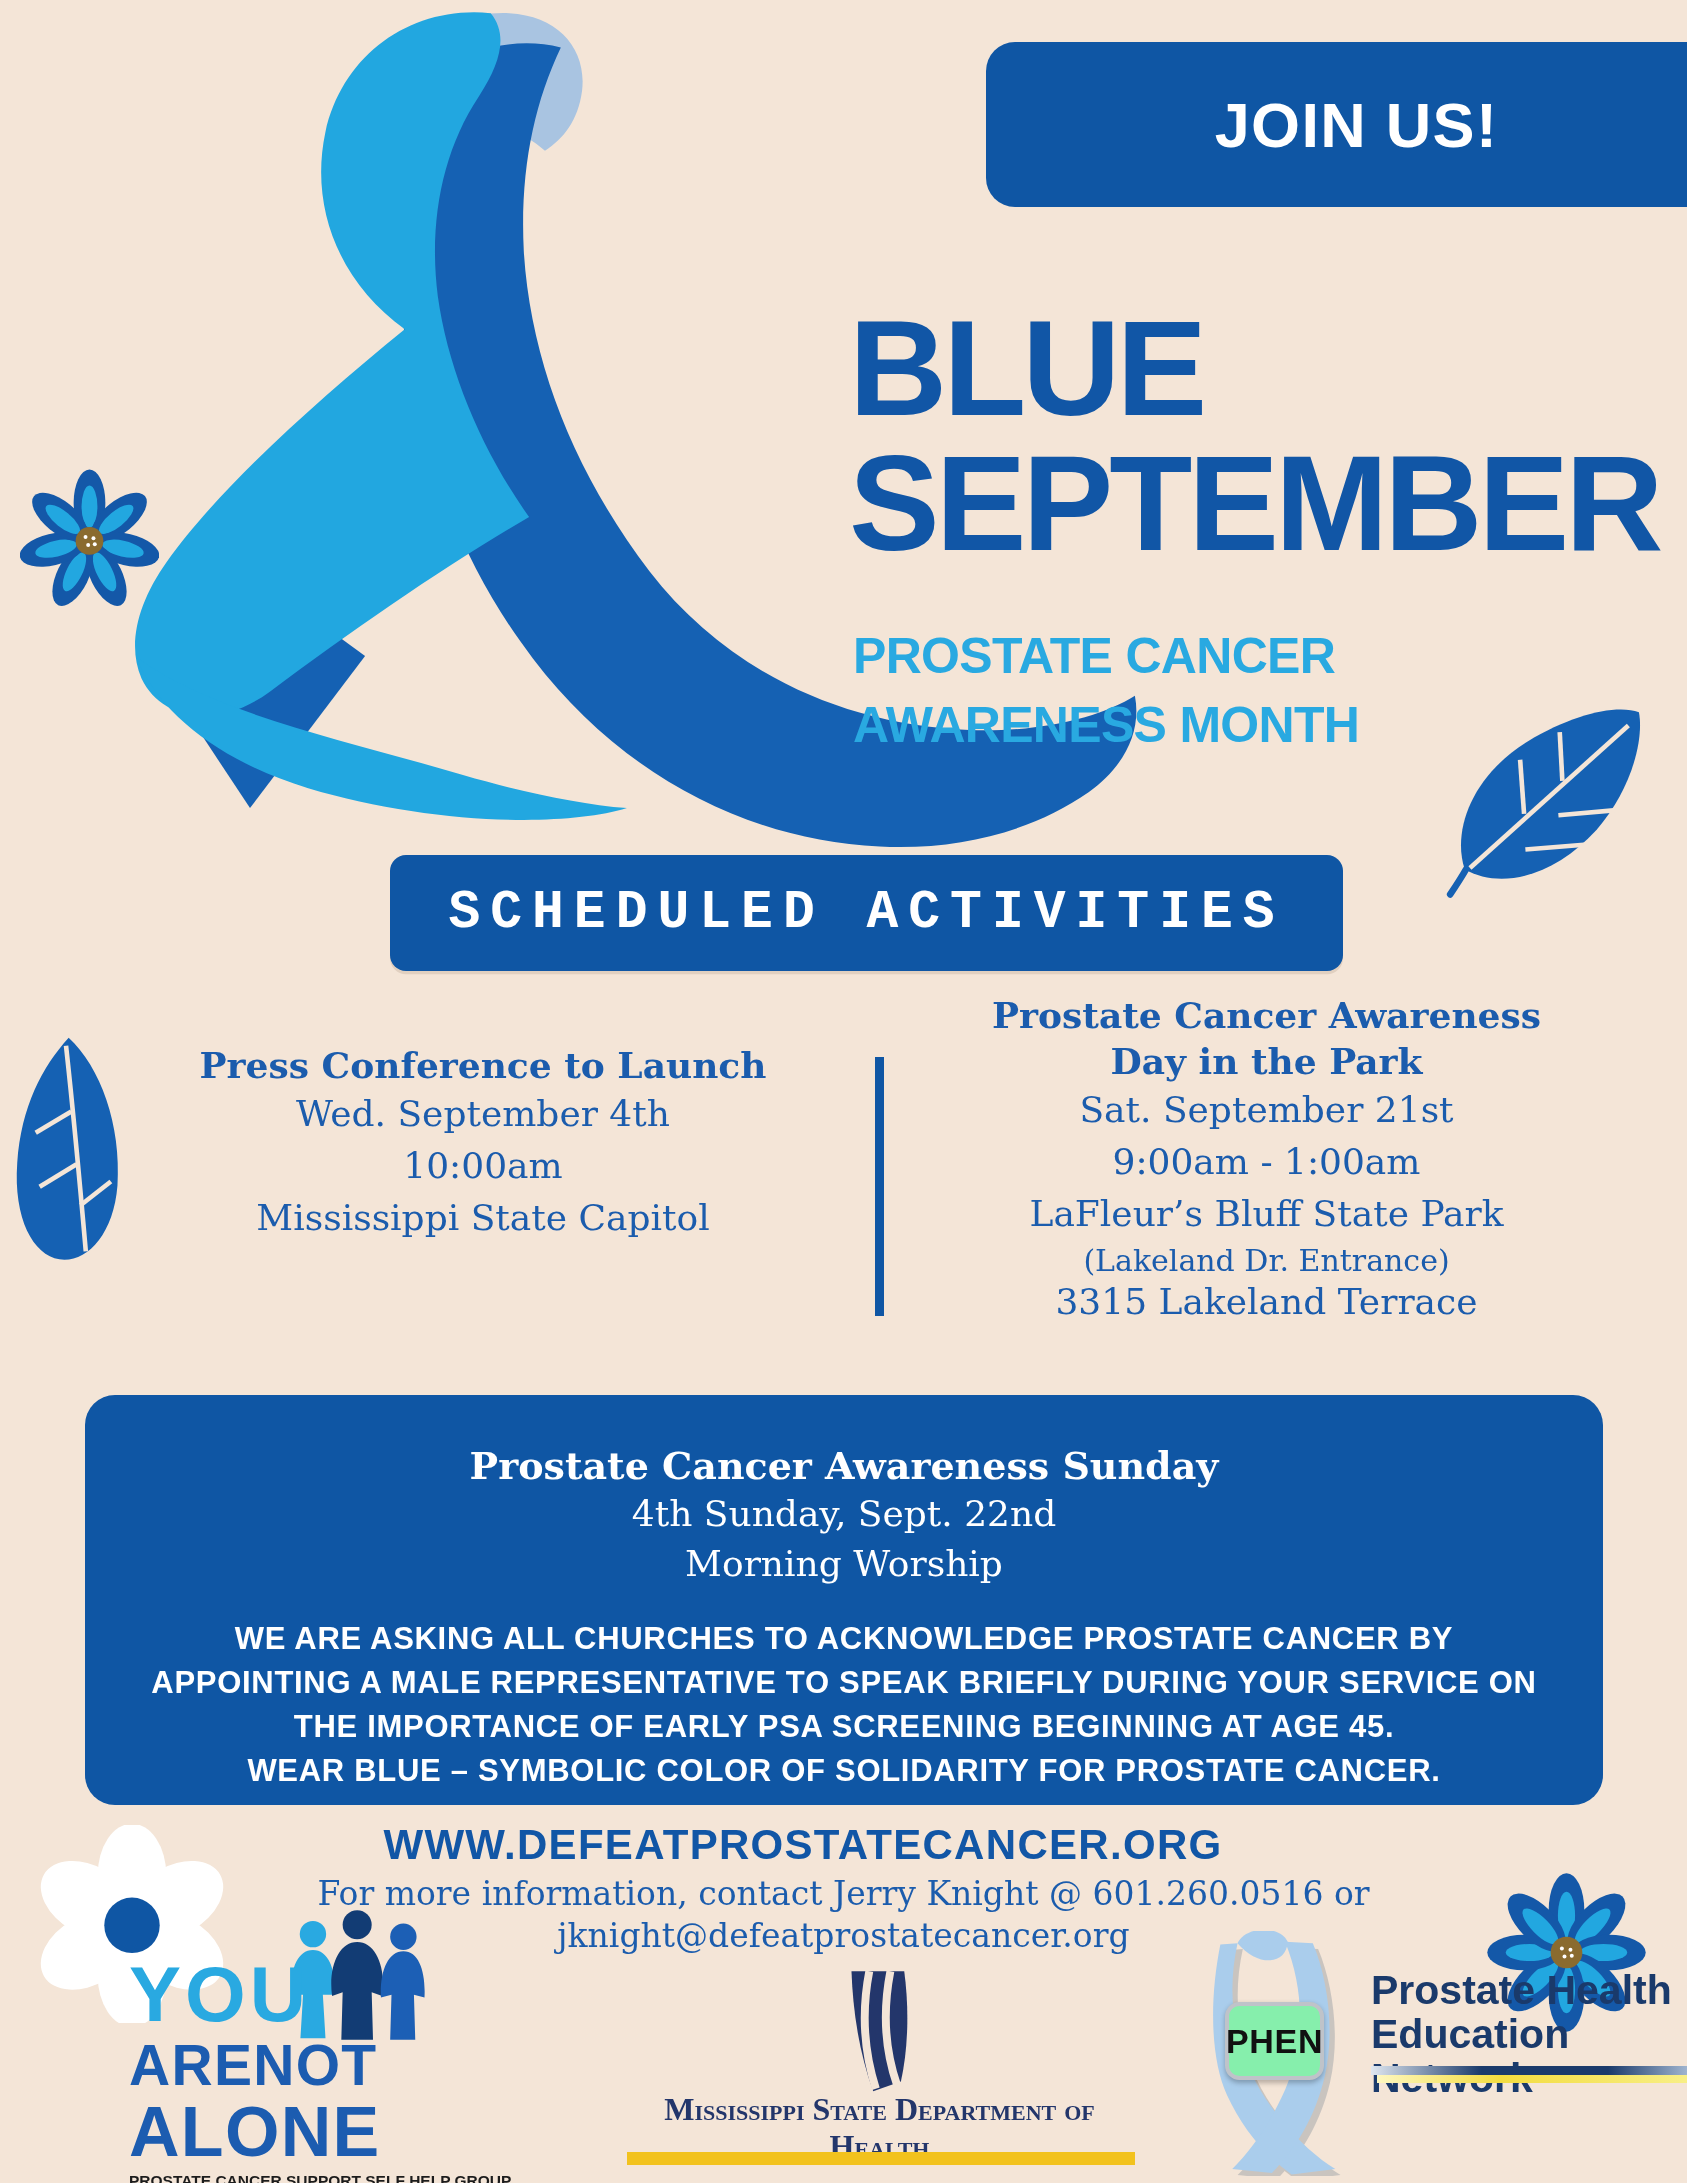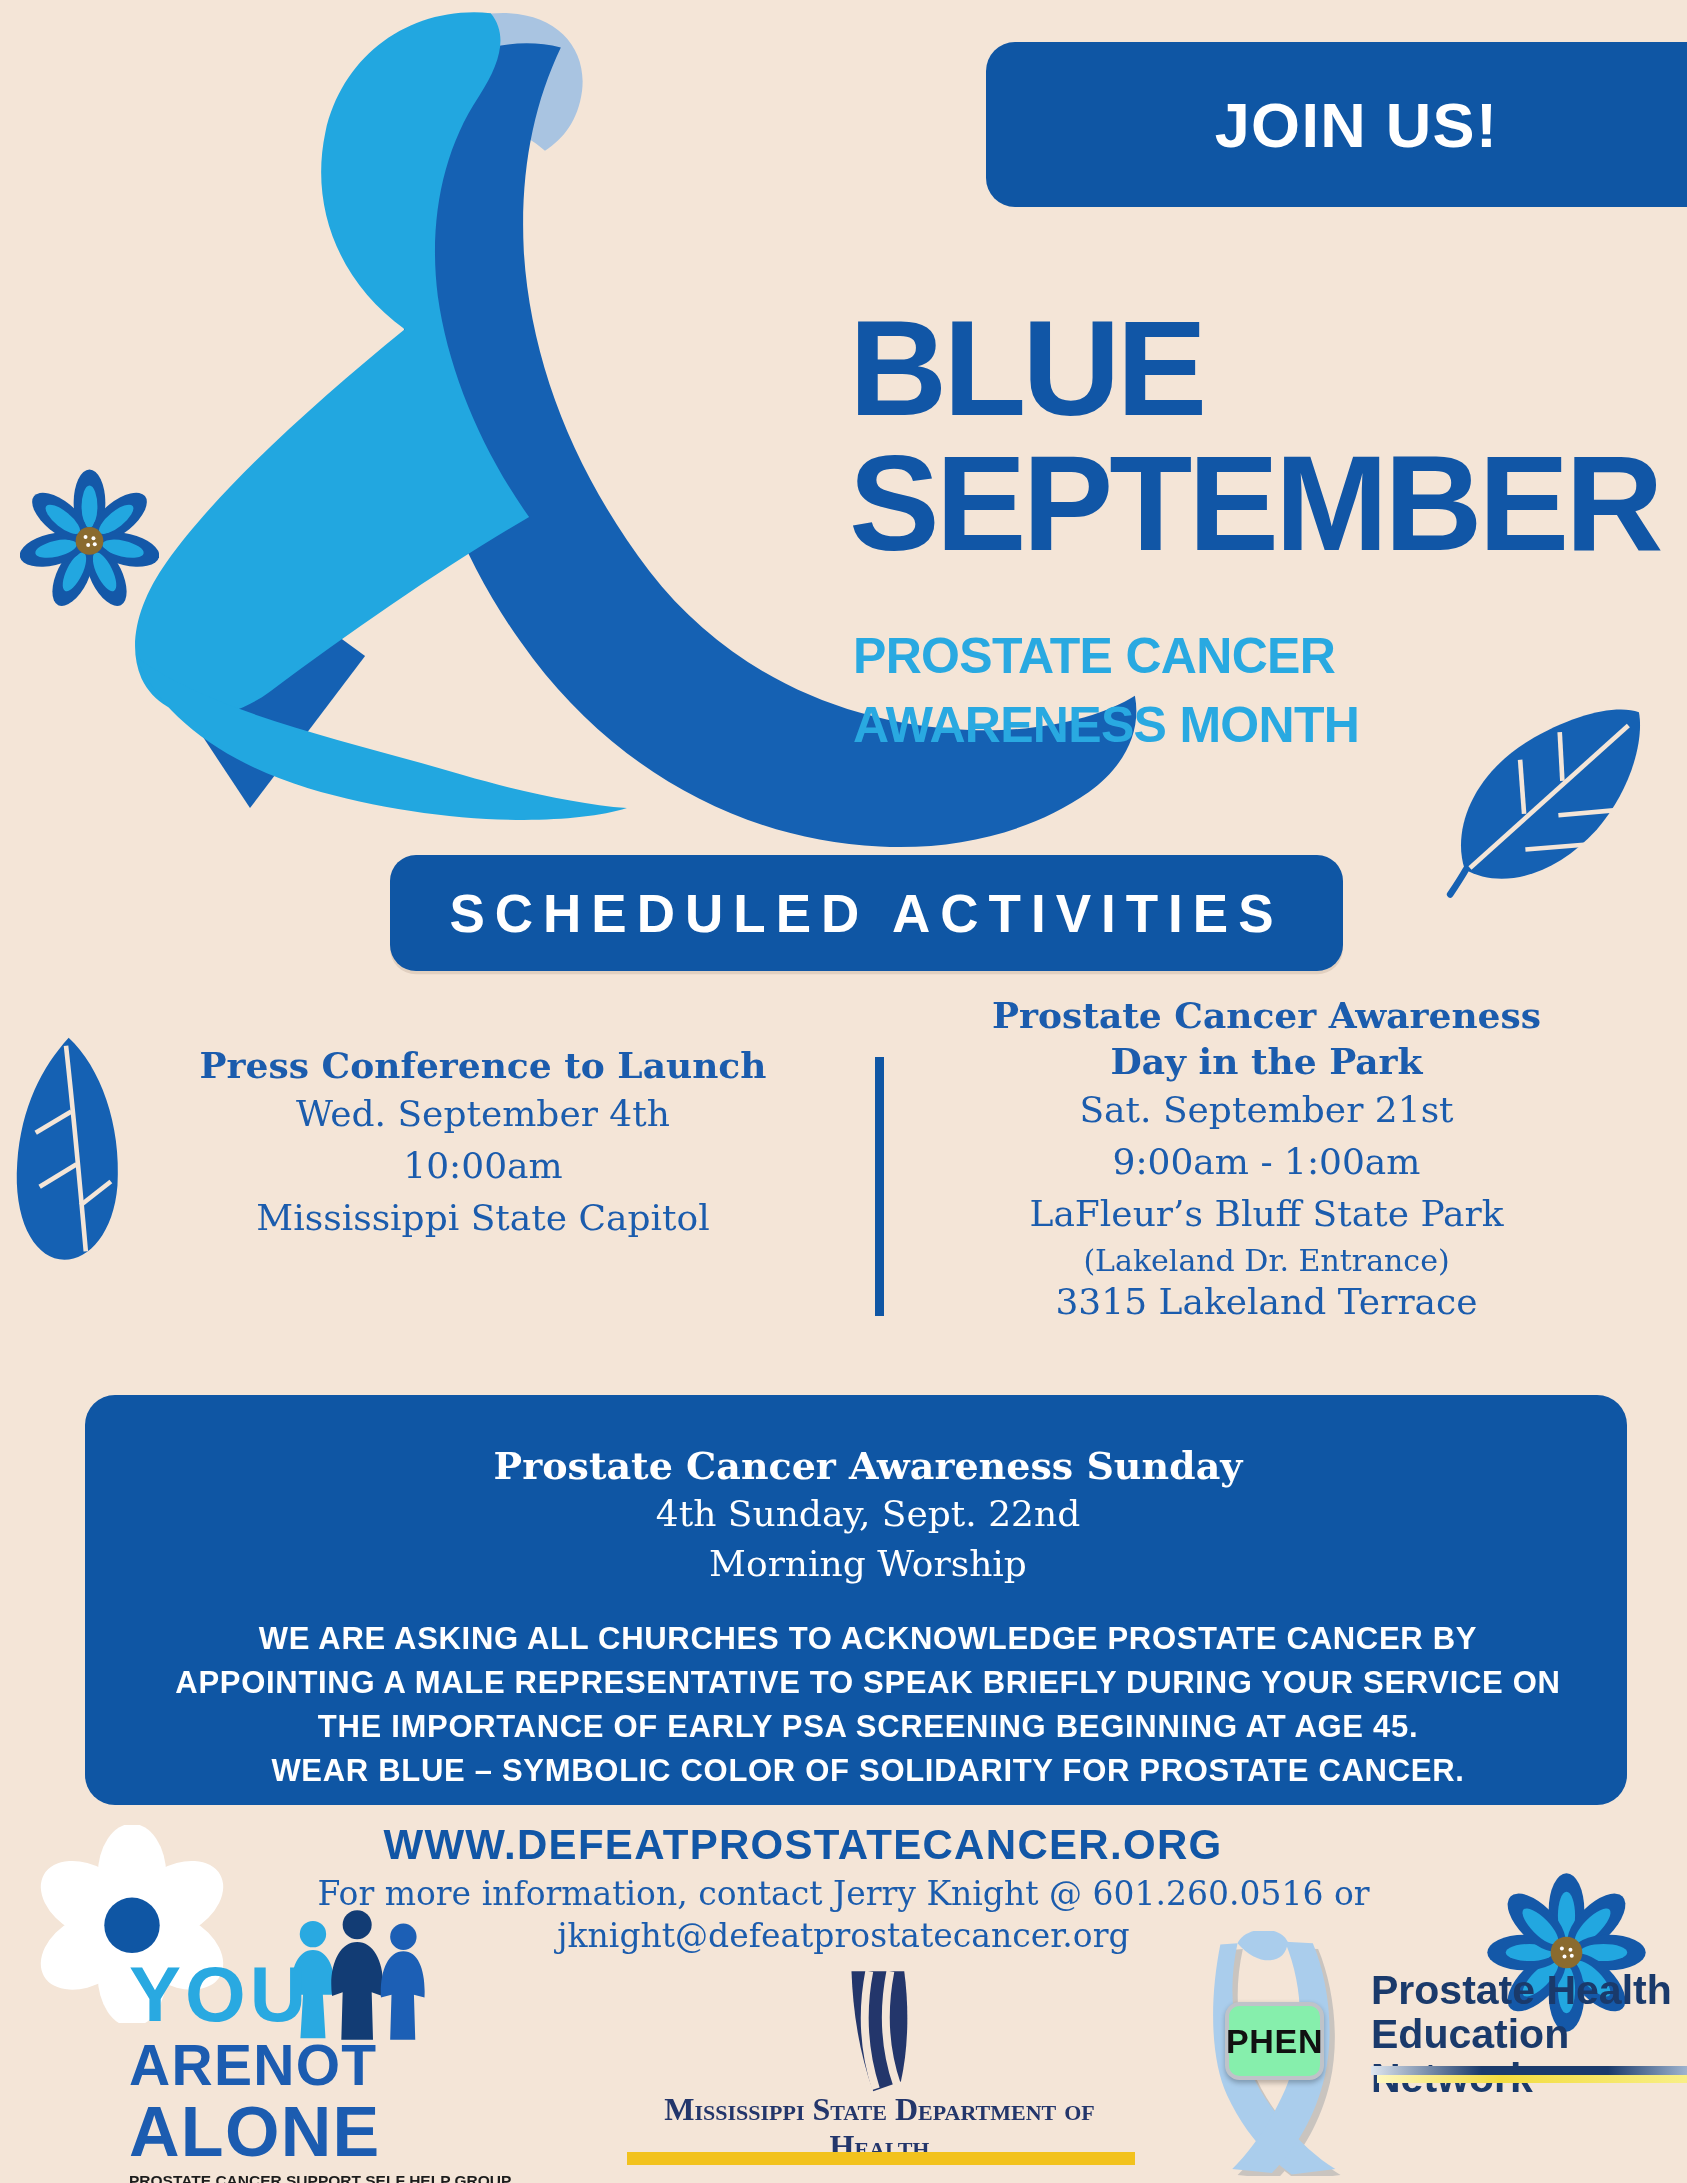--- a/index.html
+++ b/index.html
@@ -8,36 +8,36 @@
   .abs{position:absolute;}
   
   .join-box{left:986px;top:42px;width:741px;height:165px;background:#0f56a4;
             border-radius:29px 0 0 29px;display:flex;align-items:center;justify-content:center;}
   .join-box span{color:#fff;font-weight:bold;font-size:63px;letter-spacing:1.3px;}
   .title{left:849px;top:301px;width:827px;color:#1156a6;font-weight:bold;
          font-size:136px;line-height:0.99;letter-spacing:-4px;}
   .subtitle{left:853px;top:622px;width:794px;color:#29a9e1;font-weight:bold;
             font-size:50px;line-height:1.38;letter-spacing:-0.7px;}
   
-  .sched{left:390px;top:855px;width:953px;height:116px;background:#0f56a4;border-radius:26px;
-         display:flex;align-items:center;justify-content:center;box-shadow:0 3.3px 0 rgba(120,90,60,.15);}
+  .sched{left:390px;top:855px;width:953px;height:116px;background:#0f56a4;border-radius:16px;
+         display:flex;align-items:center;justify-content:center;box-shadow:0 3.3px 0 rgba(120,90,60,.15);font-family:Liberation Mono, monospace;}
   .sched span{color:#fff;font-weight:bold;font-size:53px;letter-spacing:10px;}
   
   .serif{font-family:"DejaVu Serif","Liberation Serif",serif;}
   .evcol{color:#1b5cad;text-align:center;}
   .evcol .t{font-weight:bold;font-size:36px;line-height:46px;}
   .evcol .d{font-size:36px;line-height:52px;}
   .evcol .it{font-style:italic;font-size:34px;line-height:48px;}
   .evcol .sm{font-size:30px;line-height:41px;}
   #ev-left{left:139px;top:1042px;width:688px;}
   #ev-right{left:916px;top:992px;width:701px;}
   .divider{left:875px;top:1057px;width:8.6px;height:259px;background:#0f56a4;}
   
   .sunday{left:85px;top:1395px;width:1518px;height:410px;background:#0f56a4;border-radius:30px;
-          color:#fff;text-align:center;padding-left:24px;}
+          color:#fff;text-align:center;}
   .sunday .t{font-weight:bold;font-size:38px;line-height:46px;padding-top:48px;}
   .sunday .d{font-size:36px;line-height:50px;}
   .sunday .para{margin-top:28px;font-weight:bold;font-size:31px;line-height:44px;letter-spacing:0.7px;}
   
   .website{left:0;top:1821px;width:1606px;text-align:center;color:#1156a6;font-weight:bold;
            font-size:42px;letter-spacing:1.3px;}
   .info{left:0;width:1687px;text-align:center;color:#1b5cad;font-size:33px;}
   
   .yana{left:129px;top:1955px;width:258px;text-align:center;line-height:1;}
   .yana .w1{color:#29a9e1;font-weight:bold;font-size:78px;letter-spacing:4px;text-align:left;}

